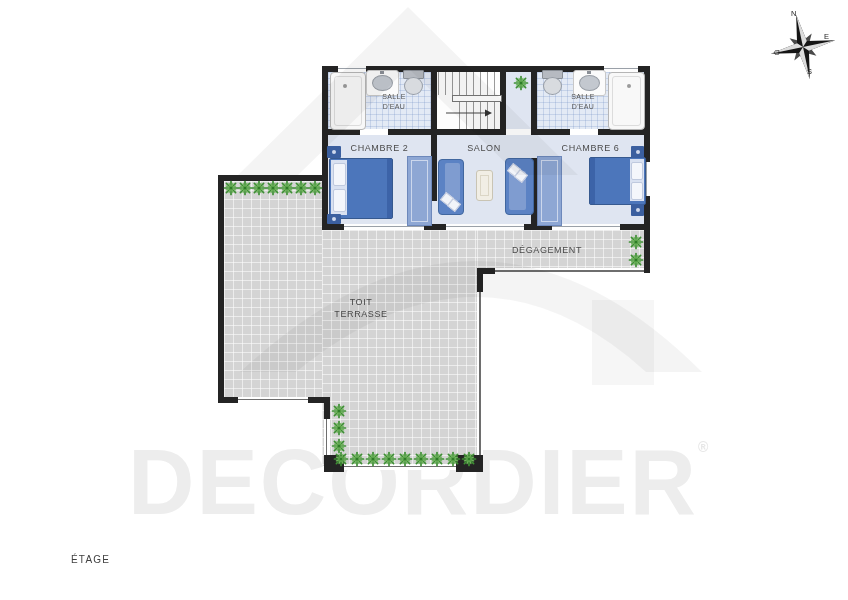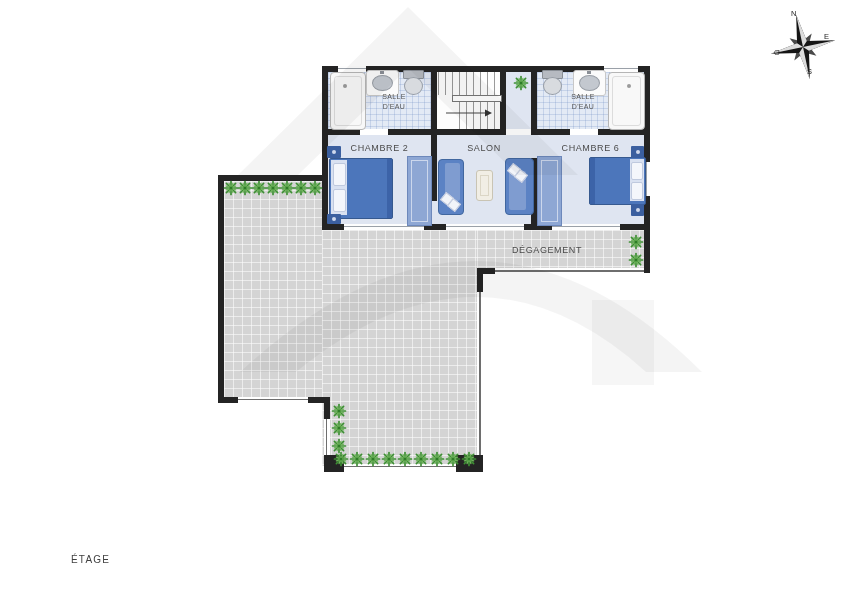--- a/index.html
+++ b/index.html
@@ -95,20 +95,21 @@
           <line x1="0" y1="0" x2="0" y2="5"></line>
             <line x1="0" y1="0" x2="-3.5" y2="3.5"></line>
           <line x1="0" y1="0" x2="-5" y2="0"></line>
             <line x1="0" y1="0" x2="-3.5" y2="-3.5"></line>
         </g>
         <circle r="1.6" fill="#2e7d27"></circle>
       </g>
     </defs>
   </svg>
 
+  <div class="wm-brand"><span>DECORDIER</span><span class="wm-reg">®</span></div>
 
   <div class="plan">
 
     <div class="tile-gray" style="left:224px;top:181px;width:98px;height:216px"></div>
     <div class="tile-gray" style="left:322px;top:230px;width:155px;height:236px"></div>
     <div class="tile-gray" style="left:477px;top:230px;width:167px;height:38px"></div>
     <div class="tile-blue" style="left:328px;top:72px;width:103px;height:57px"></div>
     <div class="floor-white" style="left:437px;top:72px;width:63px;height:57px"></div>
     <div class="floor-blue" style="left:506px;top:72px;width:25px;height:57px"></div>
     <div class="tile-blue" style="left:537px;top:72px;width:107px;height:57px"></div>
@@ -289,20 +290,24 @@
       <span>D'EAU</span>
     </div>
     <div class="room-label small-label" style="left:553px;top:92px;width:60px">
       <span>SALLE</span><br>
       <span>D'EAU</span>
     </div>
     <div class="room-label" style="left:328px;top:142px;width:103px">CHAMBRE 2</div>
     <div class="room-label" style="left:437px;top:142px;width:94px">SALON</div>
     <div class="room-label" style="left:537px;top:142px;width:107px">CHAMBRE 6</div>
     <div class="room-label" style="left:477px;top:244px;width:140px">DÉGAGEMENT</div>
+    <div class="room-label" style="left:311px;top:296px;width:100px">
+      <span>TOIT</span><br>
+      <span>TERRASSE</span>
+    </div>
   </div>
 
   <svg class="glyph" width="848" height="600">
     <path d="M238 175 L408 7 L578 175 L518 175 L408 68 L298 175 Z" fill="rgba(0,0,0,0.045)"></path>
     <path d="M240 372 Q480 150 702 372 L646 372 Q480 222 296 372 Z" fill="rgba(0,0,0,0.045)"></path>
     <rect x="592" y="300" width="62" height="85" fill="rgba(0,0,0,0.035)"></rect>
   </svg>
 
   <div class="compass">
     <svg width="92" height="92" viewBox="0 0 92 92">

